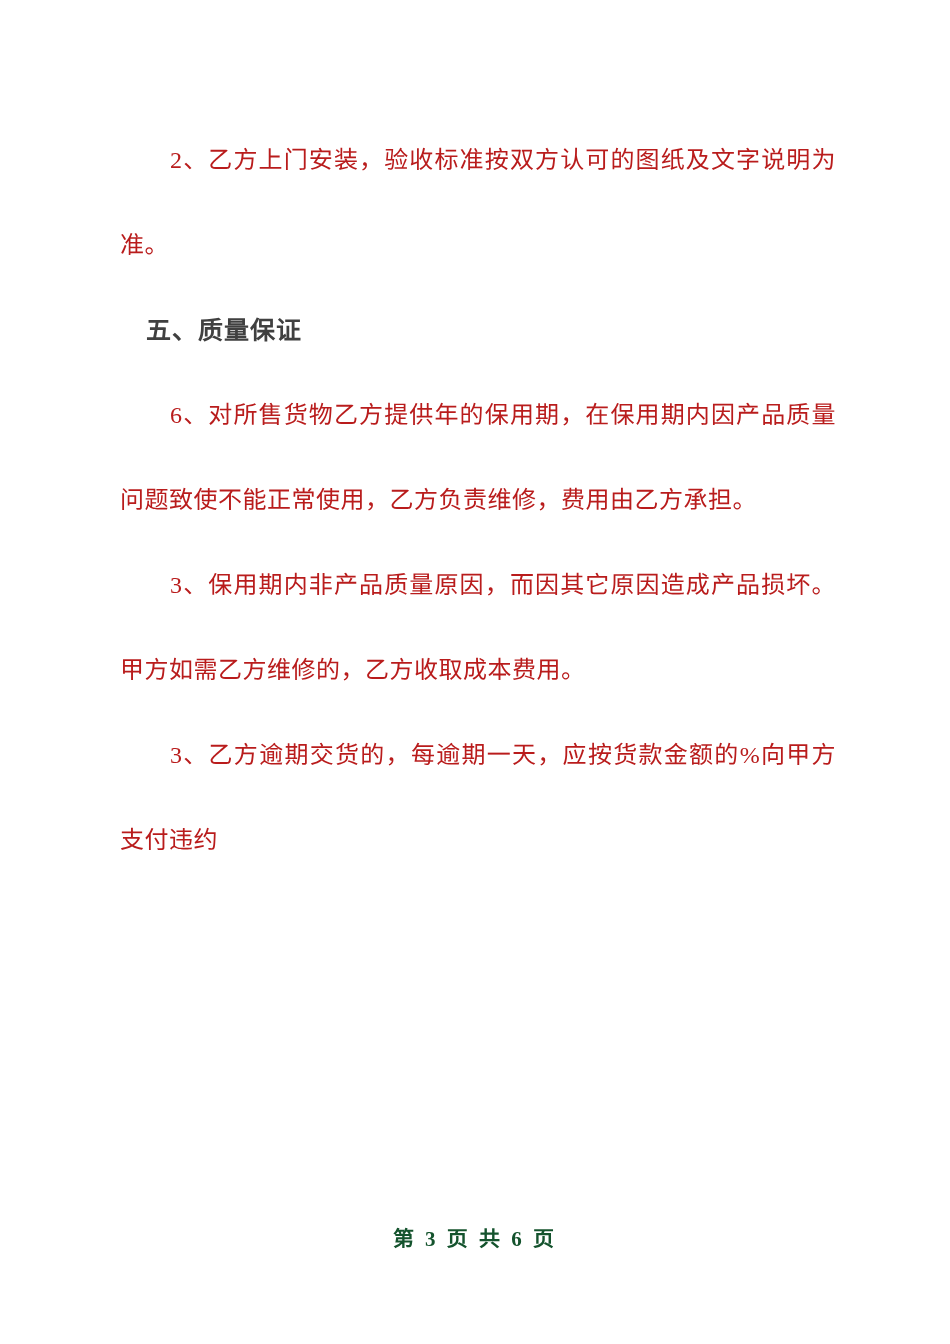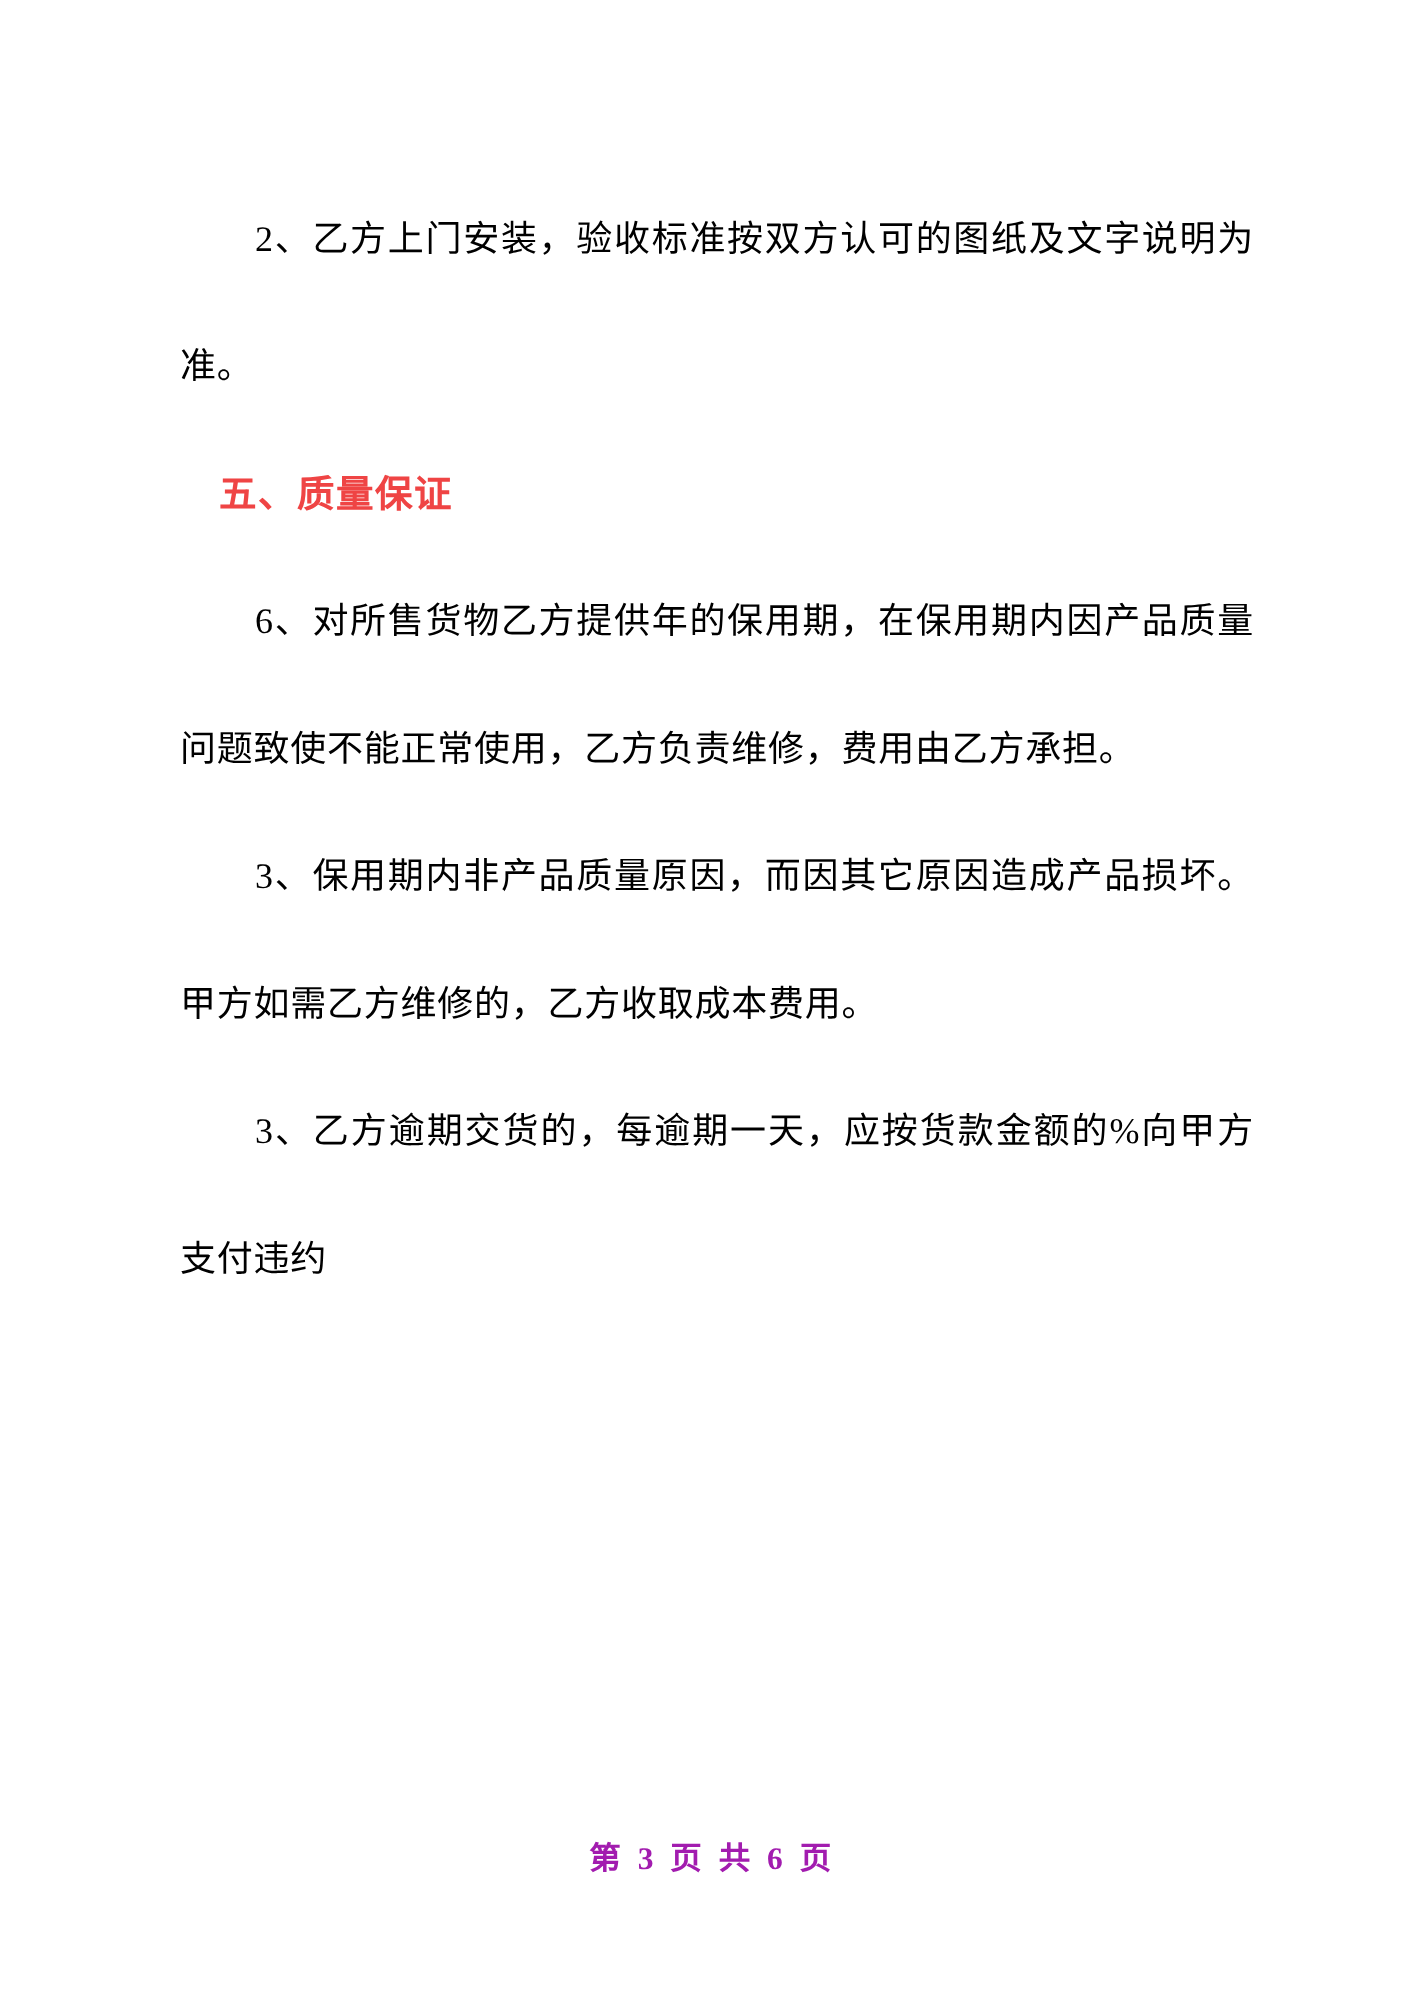--- a/index.html
+++ b/index.html
@@ -32,47 +32,47 @@
     padding: 0;
   }
   
   .para {
     font-family: "Liberation Serif", "DejaVu Serif", serif;
     font-size: 24px;
     line-height: 85px;
     letter-spacing: 0.5px;
     text-align: justify;
     text-justify: inter-ideograph;
-    color: #000000;
+    color: #b91c1c;
     margin: 0;
     text-indent: 50px;
     word-break: break-all;
   }
   
   .heading {
     font-family: "Liberation Sans", "DejaVu Sans", sans-serif;
     font-size: 25px;
     font-weight: bold;
     line-height: 85px;
     letter-spacing: 1px;
-    color: #ef4444;
+    color: #404040;
     margin: 0;
     text-indent: 26px;
   }
   .footer {
     position: absolute;
     left: 0;
     right: 0;
     top: 1222px;
     text-align: center;
     font-family: "Liberation Serif", "DejaVu Serif", serif;
     font-size: 21px;
     font-weight: bold;
     letter-spacing: 3px;
-    color: #a21caf;
+    color: #14532d;
   }
 </style>
 </head>
 <body>
 
 <div class="page">
 
   <div class="page-body">
 
     <p class="block para">2、乙方上门安装，验收标准按双方认可的图纸及文字说明为准。</p>

